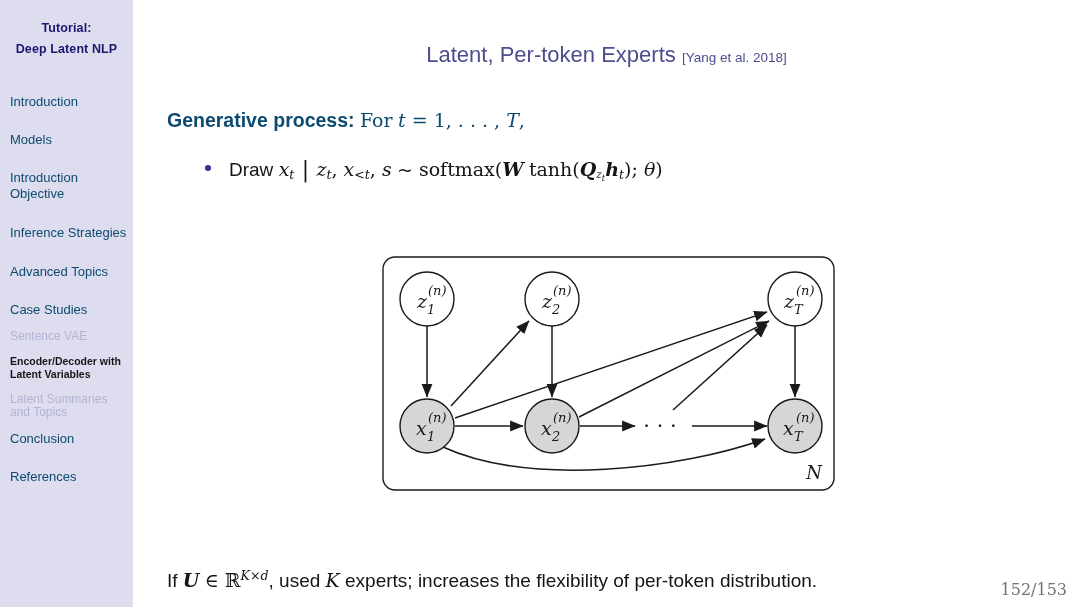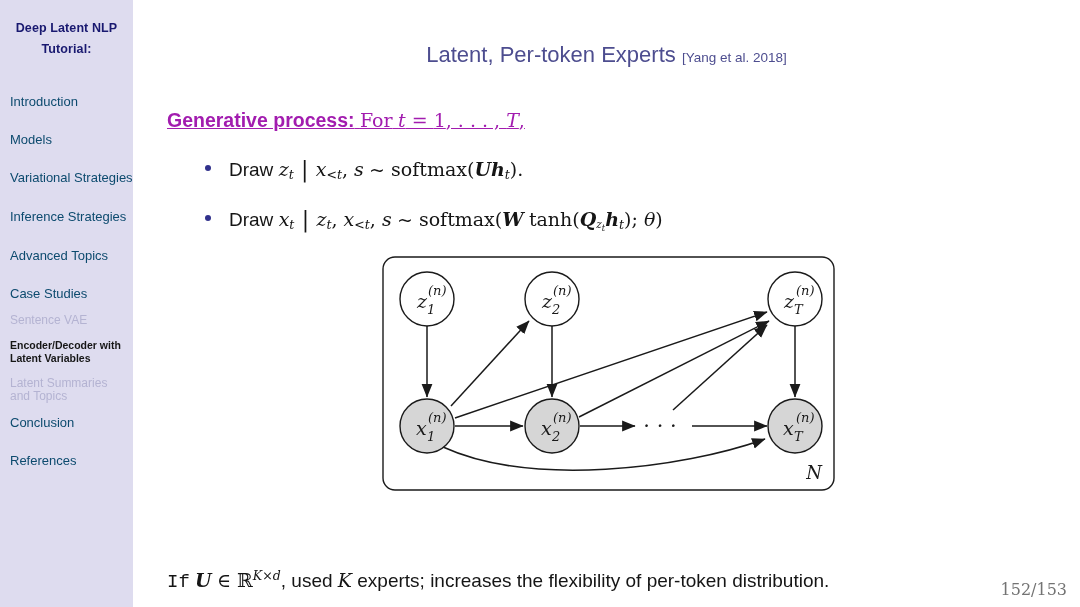--- a/index.html
+++ b/index.html
@@ -23,21 +23,21 @@
   .nav-sub.active{color:#161616;font-weight:bold;font-size:10.5px;}
 
   
   #main{position:absolute;left:133px;top:0;width:947px;height:529px;}
 
   .slide-title{position:absolute;left:0;top:42px;width:947px;
                text-align:center;color:#4d4d8f;font-size:22px;
                white-space:nowrap;}
   .slide-title .cite{font-size:13.5px;}
 
-  .gen-line{position:absolute;left:34px;top:109px;font-size:19.5px;color:#a21caf;text-decoration:underline;}
+  .gen-line{position:absolute;left:34px;top:109px;font-size:19.5px;color:#0c4a6e;}
   .gen-line b{font-weight:bold;}
 
   .bullets{position:absolute;left:34px;top:155px;width:900px;}
   .bullet{position:relative;font-size:19px;color:#151515;
           margin-bottom:16px;padding-left:62px;line-height:28px;}
   .bullet .dot{position:absolute;left:38px;top:10px;width:6px;height:6px;
                border-radius:50%;background:#31318c;}
 
   
   .m{font-family:"DejaVu Serif",serif;font-style:italic;font-size:19px;}
@@ -56,28 +56,28 @@
   .footer{position:absolute;left:34px;top:568px;font-size:19px;color:#151515;
           white-space:nowrap;}
   .pagenum{position:absolute;right:13px;top:580px;font-family:"DejaVu Serif",serif;
            font-size:16px;color:#737373;}
 </style>
 </head>
 <body>
 
 <div id="sidebar">
   <div class="side-title">
+    <div>Tutorial:</div>
     <div>Deep Latent NLP</div>
-    <div>Tutorial:</div>
   </div>
 
   <div class="nav">
     <div class="nav-item">Introduction</div>
     <div class="nav-item">Models</div>
-    <div class="nav-item two-line">Variational Strategies</div>
+    <div class="nav-item two-line">Introduction Objective</div>
     <div class="nav-item two-line">Inference Strategies</div>
     <div class="nav-item">Advanced Topics</div>
     <div class="nav-item">Case Studies</div>
     <div class="sub-list">
       <div class="nav-sub">Sentence VAE</div>
       <div class="nav-sub active">Encoder/Decoder with Latent Variables</div>
       <div class="nav-sub">Latent Summaries and Topics</div>
     </div>
     <div class="nav-item">Conclusion</div>
     <div class="nav-item">References</div>
@@ -93,30 +93,20 @@
 
   <div class="gen-line">
     <b>Generative process:</b>
     <span>
       <span class="rm">For</span>
       <span class="m">t</span><span class="mu"> = </span><span class="mu">1</span><span class="mu">, . . . , </span><span class="m">T</span><span class="mu">,</span>
     </span>
   </div>
 
   <div class="bullets">
-    <div class="bullet">
-      <span class="dot"></span>
-      <span>
-        <span class="rm" style="font-family:'Liberation Sans',sans-serif;">Draw</span>
-        <span class="m">z</span><sub class="s">t</sub>
-        <span class="bar">|</span>
-        <span class="m">x</span><sub class="s">&lt;t</sub><span class="mu">, </span><span class="m">s</span>
-        <span class="mu"> ~ </span><span class="rm">softmax(</span><span class="mb">U</span><span class="mb">h</span><sub class="s">t</sub><span class="rm">).</span>
-      </span>
-    </div>
     <div class="bullet">
       <span class="dot"></span>
       <span>
         <span class="rm" style="font-family:'Liberation Sans',sans-serif;">Draw</span>
         <span class="m">x</span><sub class="s">t</sub>
         <span class="bar">|</span>
         <span class="m">z</span><sub class="s">t</sub><span class="mu">, </span><span class="m">x</span><sub class="s">&lt;t</sub><span class="mu">, </span><span class="m">s</span>
         <span class="mu"> ~ </span><span class="rm">softmax(</span><span class="mb">W</span>
         <span class="rm">tanh(</span><span class="mb">Q</span><sub class="s" style="font-size:.55em;">z<sub style="font-size:.8em;">t</sub></sub><span class="mb">h</span><sub class="s">t</sub><span class="rm">); </span><span class="m">θ</span><span class="rm">)</span>
       </span>
@@ -182,21 +172,21 @@
         <text x="402" y="180" font-size="19">x</text>
         <text x="413" y="186" font-size="13">T</text>
         <text x="415" y="167" font-size="13">(n)</text>
       </g>
 
       <text x="433" y="224" text-anchor="middle" font-family="DejaVu Serif, serif" font-style="italic" font-size="18" fill="#1a1a1a">N</text>
     </svg>
   </div>
 
   <div class="footer">
-    <span class="rm" style="font-family:Liberation Mono, monospace;text-align:right;">If</span>
+    <span class="rm" style="font-family:Liberation Sans, sans-serif;text-align:right;">If</span>
     <span class="mb">U</span>
     <span class="mu"> ∈ </span><span class="mu" style="font-style:normal;">ℝ</span><sup class="s">K×d</sup><span class="rm" style="font-family:'Liberation Sans',sans-serif;">,</span>
     <span style="font-family:'Liberation Sans',sans-serif;">used</span>
     <span class="m">K</span>
     <span style="font-family:'Liberation Sans',sans-serif;">experts; increases the flexibility of per-token distribution.</span>
   </div>
 
   <div class="pagenum">152/153</div>
 </div>
 

